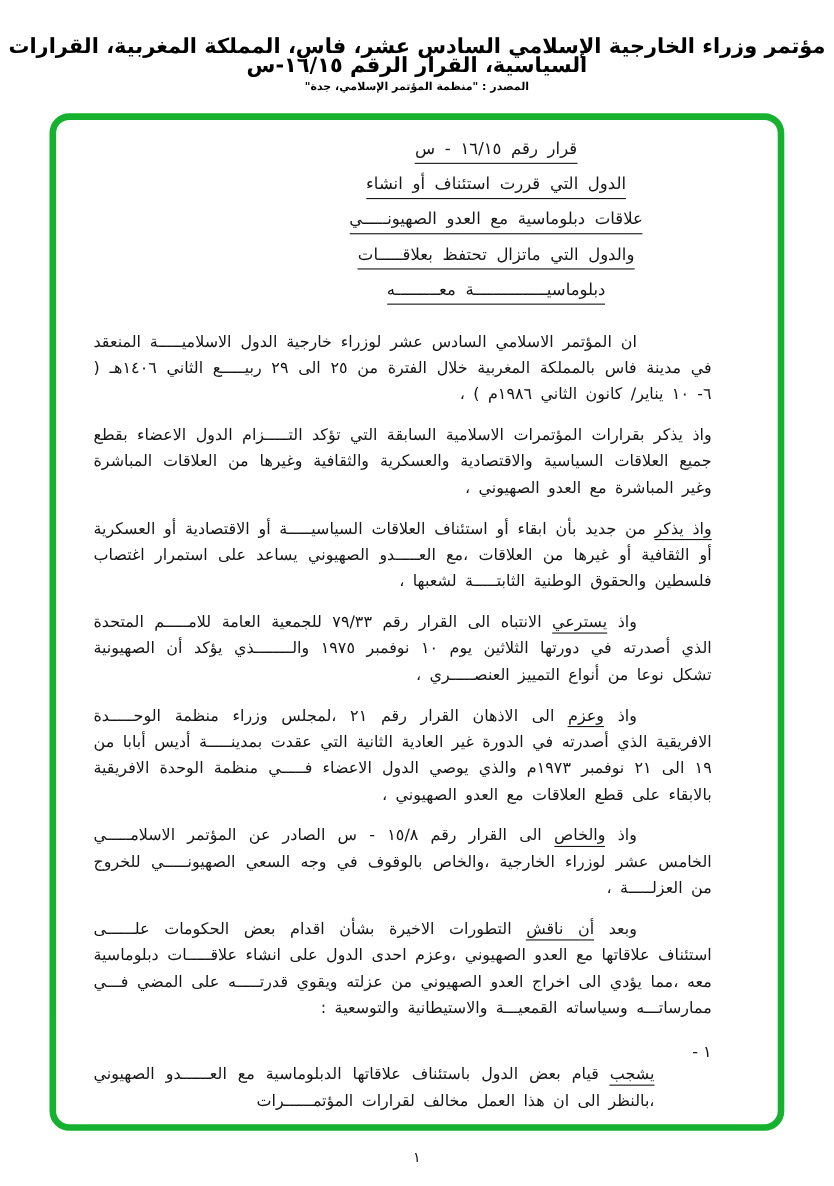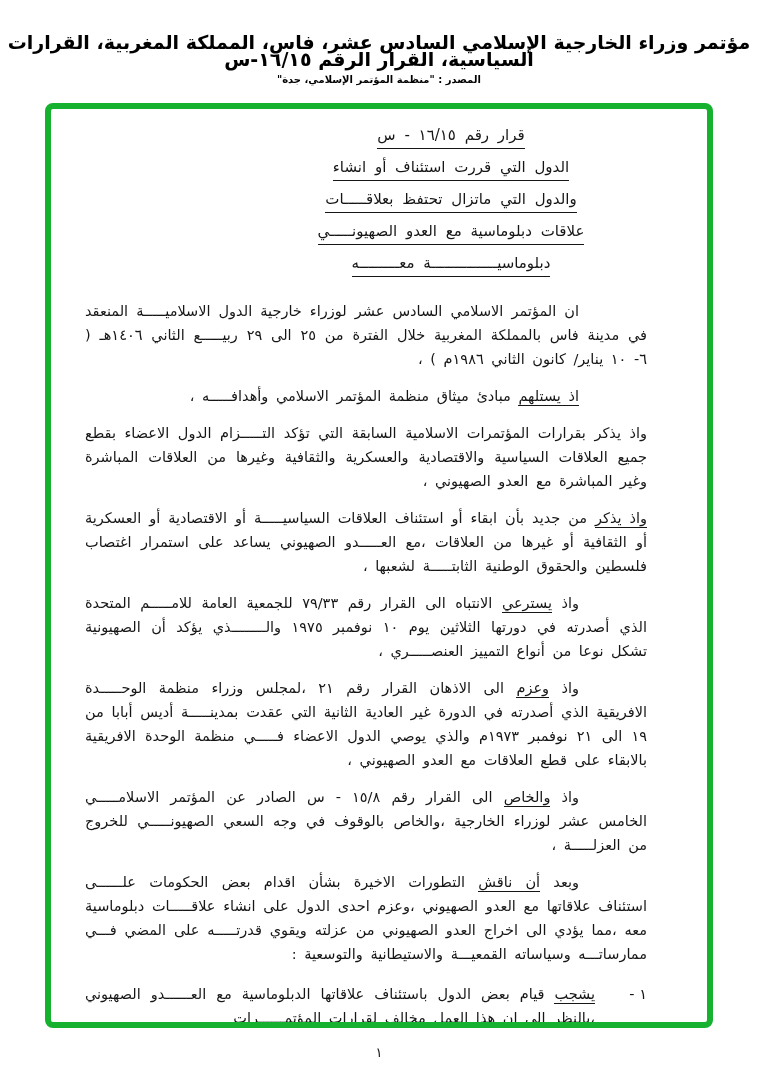--- a/index.html
+++ b/index.html
@@ -21,21 +21,21 @@
   .page-header .header-title {
     font-size: 19px; line-height: 17px; letter-spacing: 0px;
   }
   .page-header .header-source {
     font-size: 10px; line-height: 14px; margin-top: 5px;
   }
   .doc-box {
     position: absolute; top: 103px; left: 45px;
     width: 668px; height: 925px;
     border: 6px solid var(--green);
-    border-radius: 8px;
+    border-radius: 18px;
     padding: 13px 60px 0 34px;
     overflow: hidden;
   }
   .title-block {
     width: 362px;
     margin: 2px 15px 22px auto;
     text-align: center;
     font-size: 15px;
   }
   .title-line { display: block; margin-bottom: 7px; line-height: 22px; }
@@ -63,47 +63,47 @@
     margin-top: 16px;
   }
   .item-number {
     flex: 0 0 52px;
     white-space: nowrap;
   }
   .item-text {
     flex: 1;
     text-align: justify;
     word-spacing: 3px;
+    margin-top: 20px;
   }
   .page-number {
     position: absolute; bottom: 18px; left: 0; right: 0;
     text-align: center; font-size: 13px; color: #111;
   }
 </style>
 </head>
 <body>
 
 <header class="page-header">
   <div class="header-title">مؤتمر وزراء الخارجية الإسلامي السادس عشر، فاس، المملكة المغربية، القرارات السياسية، القرار الرقم ١٦/١٥-س</div>
   <div class="header-source">المصدر :  "منظمة المؤتمر الإسلامي، جدة"</div>
 </header>
 
 <main class="doc-box">
 
   <div class="title-block">
     <div class="title-line"><span>قرار رقم ١٦/١٥ - س</span></div>
     <div class="title-line"><span>الدول التي قررت استئناف أو انشاء</span></div>
+    <div class="title-line"><span>علاقات دبلوماسية مع العدو الصهيونـــــي</span></div>
     <div class="title-line"><span>والدول التي ماتزال تحتفظ بعلاقـــــات</span></div>
-    <div class="title-line"><span>علاقات دبلوماسية مع العدو الصهيونـــــي</span></div>
     <div class="title-line"><span>دبلوماسيـــــــــــــــة معـــــــــه</span></div>
   </div>
 
   <div class="body-text">
     <p class="indent"><span></span><span class="lead"></span><span>ان المؤتمر الاسلامي السادس عشر لوزراء خارجية الدول الاسلاميـــــة المنعقد في مدينة فاس بالمملكة المغربية خلال الفترة من ٢٥ الى ٢٩ ربيـــــع الثاني ١٤٠٦هـ ( ٦- ١٠ يناير/ كانون الثاني ١٩٨٦م ) ،</span></p>
-    <p class="indent"><span></span><span class="lead">اذ يستلهم</span><span> مبادئ ميثاق منظمة المؤتمر الاسلامي وأهدافـــــه ،</span></p>
     <p><span></span><span class="lead"></span><span>واذ يذكر بقرارات المؤتمرات الاسلامية السابقة التي تؤكد التـــــزام الدول الاعضاء بقطع جميع العلاقات السياسية والاقتصادية والعسكرية والثقافية وغيرها من العلاقات المباشرة وغير المباشرة مع العدو الصهيوني ،</span></p>
     <p><span></span><span class="lead">واذ يذكر</span><span> من جديد بأن ابقاء أو استئناف العلاقات السياسيـــــة أو الاقتصادية أو العسكرية أو الثقافية أو غيرها من العلاقات ،مع العـــــدو الصهيوني يساعد على استمرار اغتصاب فلسطين والحقوق الوطنية الثابتـــــة لشعبها ،</span></p>
     <p class="indent"><span>واذ </span><span class="lead">يسترعي</span><span> الانتباه الى القرار رقم ٧٩/٣٣ للجمعية العامة للامـــــم المتحدة الذي أصدرته في دورتها الثلاثين يوم ١٠ نوفمبر ١٩٧٥ والــــــــذي يؤكد أن الصهيونية تشكل نوعا من أنواع التمييز العنصـــــري ،</span></p>
     <p class="indent"><span>واذ </span><span class="lead">وعزم</span><span> الى الاذهان القرار رقم ٢١ ،لمجلس وزراء منظمة الوحـــــدة الافريقية الذي أصدرته في الدورة غير العادية الثانية التي عقدت بمدينـــــة أديس أبابا  من ١٩ الى ٢١ نوفمبر ١٩٧٣م والذي يوصي الدول الاعضاء فـــــي منظمة الوحدة الافريقية بالابقاء على قطع العلاقات مع العدو الصهيوني ،</span></p>
     <p class="indent"><span>واذ </span><span class="lead">والخاص</span><span> الى القرار رقم ١٥/٨ - س الصادر عن المؤتمر الاسلامـــــي الخامس عشر لوزراء الخارجية ،والخاص بالوقوف في وجه السعي الصهيونـــــي للخروج من العزلـــــة ،</span></p>
     <p class="indent"><span>وبعد </span><span class="lead">أن ناقش</span><span> التطورات الاخيرة بشأن اقدام بعض الحكومات علــــــى استئناف علاقاتها مع العدو الصهيوني ،وعزم احدى الدول على انشاء علاقـــــات دبلوماسية معه ،مما يؤدي الى اخراج العدو الصهيوني من عزلته ويقوي قدرتـــــه على المضي فـــي ممارساتـــه وسياساته القمعيـــة والاستيطانية والتوسعية :</span></p>
 
     <div class="numbered-item">
       <span class="item-number">١ -</span>
       <span class="item-text"><span class="lead">يشجب</span><span> قيام بعض الدول باستئناف علاقاتها الدبلوماسية مع العــــــدو الصهيوني ،بالنظر الى ان هذا العمل مخالف لقرارات المؤتمــــــرات</span></span>

